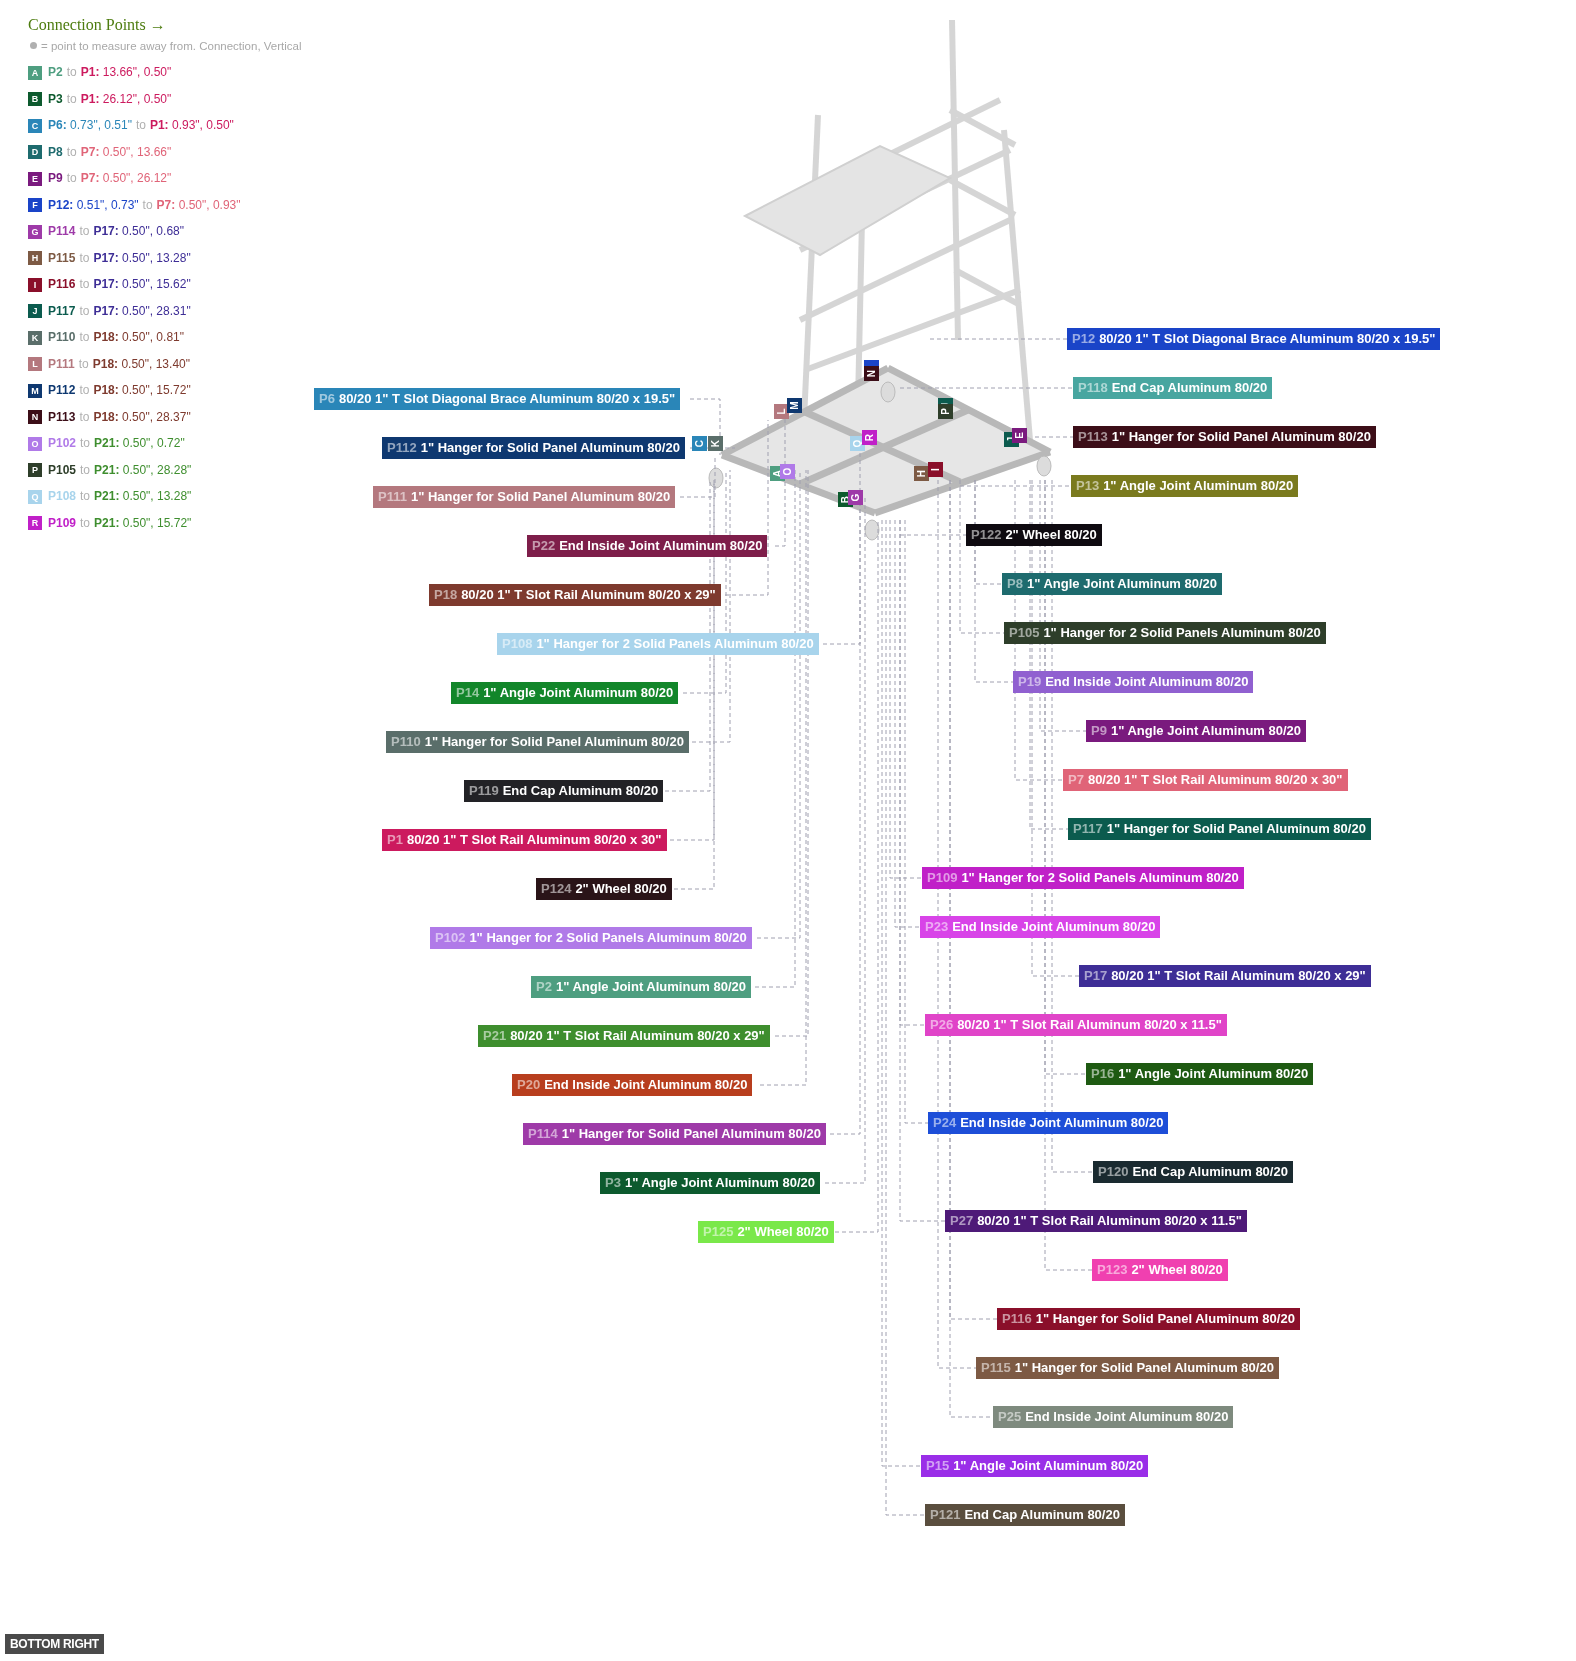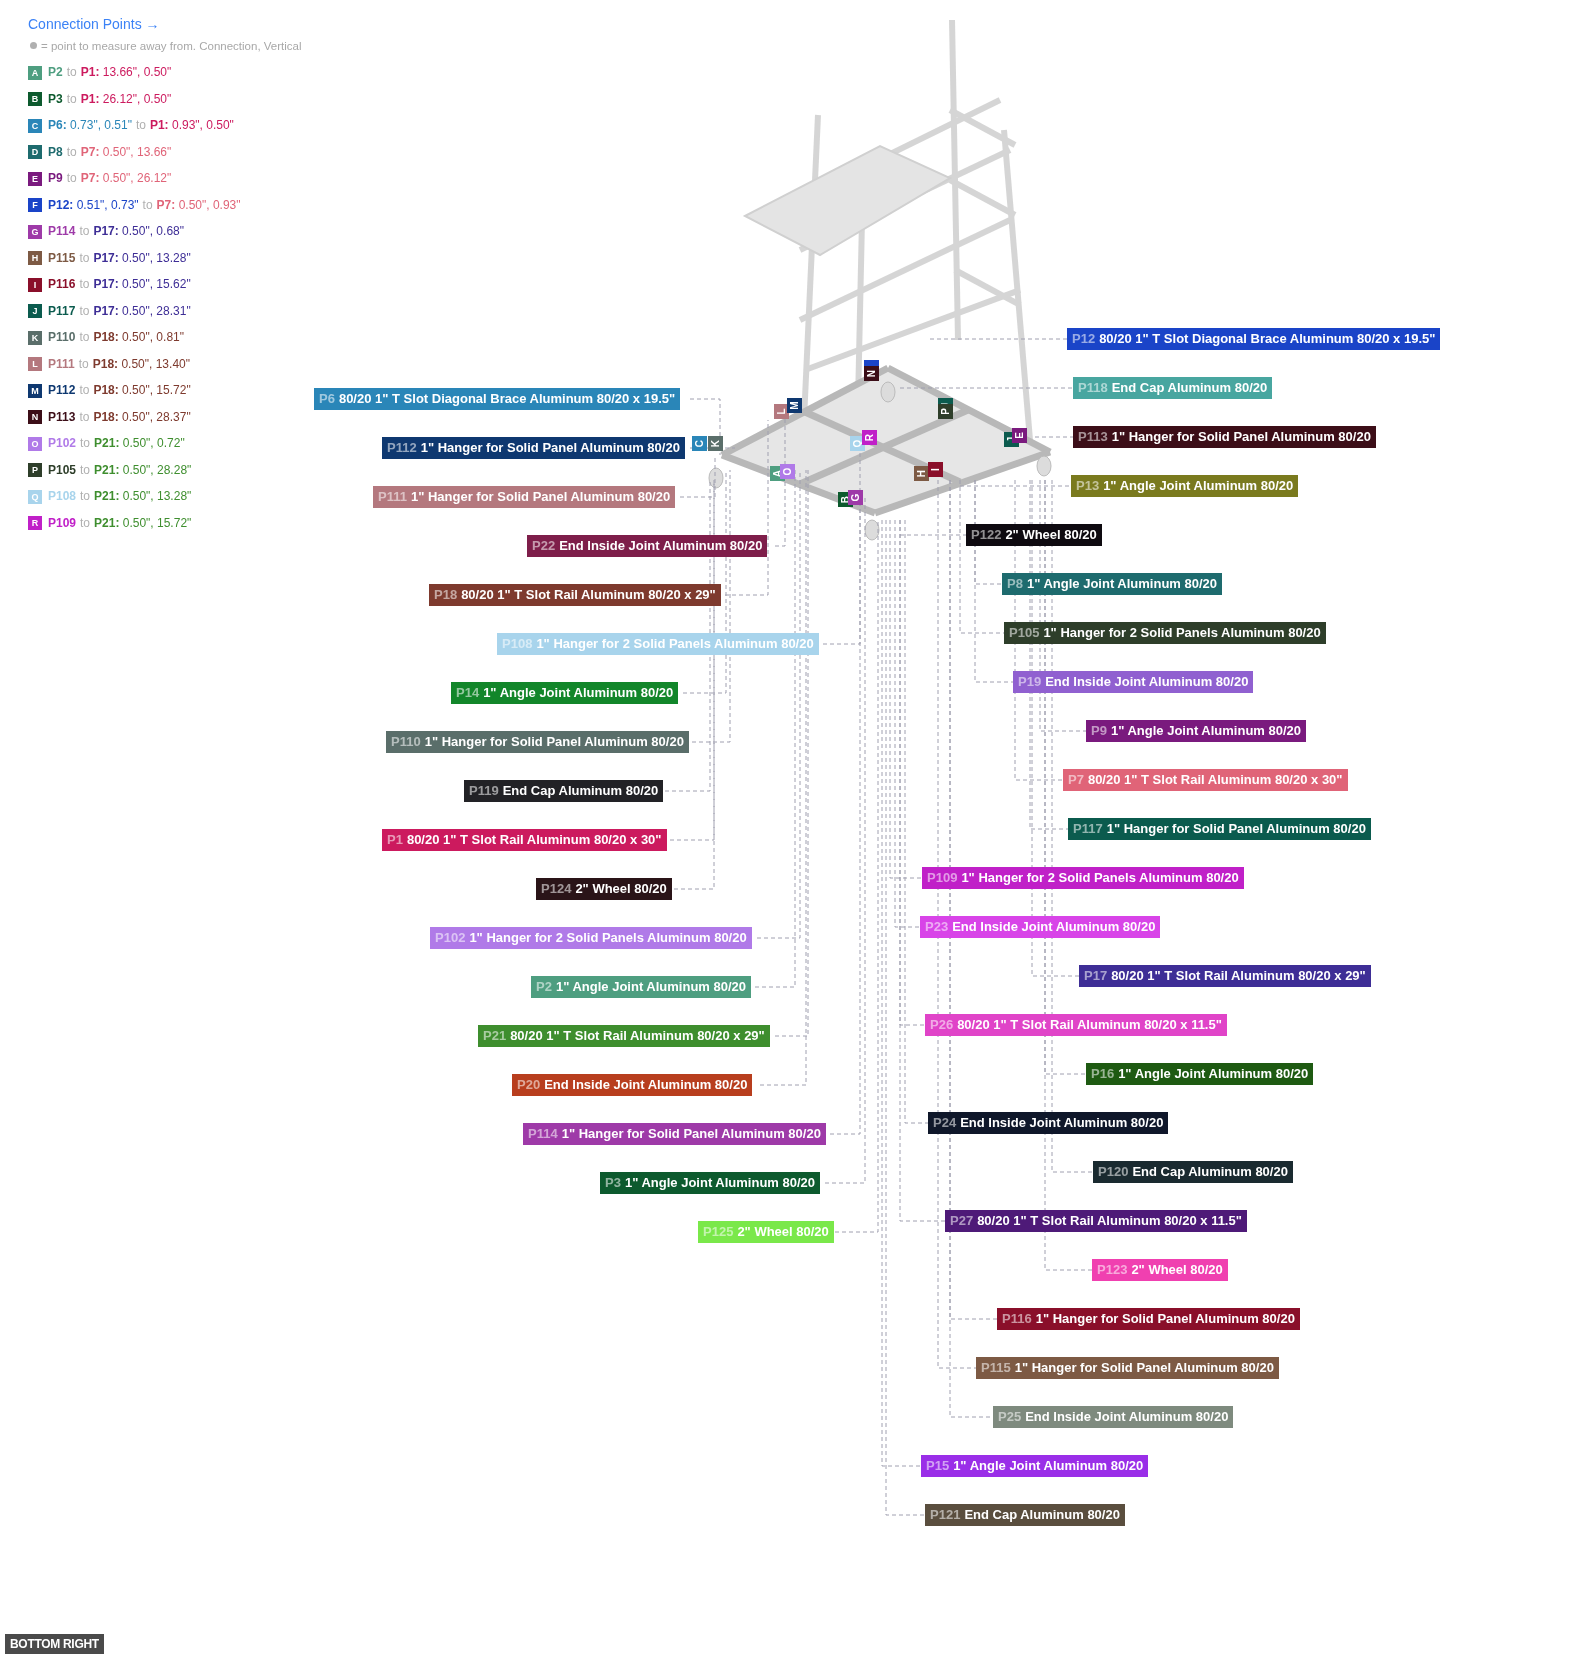--- a/index.html
+++ b/index.html
@@ -1,18 +1,18 @@
 <!DOCTYPE html>
 <html><head>
 <meta charset="utf-8">
 <style>
   html, body { margin:0; padding:0; background:#ffffff; }
   body { width:1576px; height:1661px; position:relative; overflow:hidden;
          font-family:"Liberation Sans", sans-serif; }
-  .legend-title { position:absolute; left:28px; top:16px; font-size:14px; color:#3b82f6; }
+  .legend-title { position:absolute; left:28px; top:16px; font-size:16px; color:#4d7c0f;font-family:Liberation Serif, serif; }
   .legend-sub { position:absolute; left:30px; top:40px; font-size:11.5px; color:#a8a8a8; }
   .legend-sub .dot { display:inline-block; width:7px; height:7px; border-radius:50%; background:#b0b0b0; margin-right:4px; vertical-align:1px; }
   .conn { position:absolute; left:28px; font-size:12px; white-space:nowrap; height:16px; line-height:16px; }
   .conn .badge { display:inline-block; width:14px; height:14px; line-height:14px; text-align:center;
                  color:#fff; font-weight:bold; font-size:9px; vertical-align:middle; margin-right:6px; }
   .conn .from { font-weight:bold; }
   .conn .to-word { color:#b0b0b0; margin:0 4px; }
   .conn .tgt { font-weight:bold; }
   .lbl { position:absolute; height:22px; line-height:22px; padding:0 5px; color:#fff;
          font-weight:bold; font-size:13px; white-space:nowrap; }
@@ -158,21 +158,21 @@
     <div class="lbl" style="left: 1004px; top: 622px; background: rgb(46, 62, 42);"><span class="pid">P105</span><span>1" Hanger for 2 Solid Panels Aluminum 80/20</span></div>
     <div class="lbl" style="left: 1013px; top: 671px; background: rgb(144, 96, 208);"><span class="pid">P19</span><span>End Inside Joint  Aluminum 80/20</span></div>
     <div class="lbl" style="left: 1086px; top: 720px; background: rgb(122, 26, 126);"><span class="pid">P9</span><span>1" Angle Joint Aluminum 80/20</span></div>
     <div class="lbl" style="left: 1063px; top: 769px; background: rgb(224, 100, 120);"><span class="pid">P7</span><span>80/20 1" T Slot Rail Aluminum 80/20 x 30"</span></div>
     <div class="lbl" style="left: 1068px; top: 818px; background: rgb(11, 91, 78);"><span class="pid">P117</span><span>1" Hanger for Solid Panel Aluminum 80/20</span></div>
     <div class="lbl" style="left: 922px; top: 867px; background: rgb(192, 32, 200);"><span class="pid">P109</span><span>1" Hanger for 2 Solid Panels Aluminum 80/20</span></div>
     <div class="lbl" style="left: 920px; top: 916px; background: rgb(216, 68, 232);"><span class="pid">P23</span><span>End Inside Joint  Aluminum 80/20</span></div>
     <div class="lbl" style="left: 1079px; top: 965px; background: rgb(62, 46, 150);"><span class="pid">P17</span><span>80/20 1" T Slot Rail Aluminum 80/20 x 29"</span></div>
     <div class="lbl" style="left: 925px; top: 1014px; background: rgb(224, 68, 200);"><span class="pid">P26</span><span>80/20 1" T Slot Rail Aluminum 80/20 x 11.5"</span></div>
     <div class="lbl" style="left: 1086px; top: 1063px; background: rgb(30, 90, 18);"><span class="pid">P16</span><span>1" Angle Joint Aluminum 80/20</span></div>
-    <div class="lbl" style="left: 928px; top: 1112px; background: #0f172a;"><span class="pid">P24</span><span>End Inside Joint  Aluminum 80/20</span></div>
+    <div class="lbl" style="left: 928px; top: 1112px; background: #1d4ed8;"><span class="pid">P24</span><span>End Inside Joint  Aluminum 80/20</span></div>
     <div class="lbl" style="left: 1093px; top: 1161px; background: rgb(26, 42, 48);"><span class="pid">P120</span><span>End Cap Aluminum 80/20</span></div>
     <div class="lbl" style="left: 945px; top: 1210px; background: rgb(78, 26, 120);"><span class="pid">P27</span><span>80/20 1" T Slot Rail Aluminum 80/20 x 11.5"</span></div>
     <div class="lbl" style="left: 1092px; top: 1259px; background: rgb(240, 64, 176);"><span class="pid">P123</span><span>2" Wheel 80/20</span></div>
     <div class="lbl" style="left: 997px; top: 1308px; background: rgb(138, 15, 42);"><span class="pid">P116</span><span>1" Hanger for Solid Panel Aluminum 80/20</span></div>
     <div class="lbl" style="left: 976px; top: 1357px; background: rgb(125, 90, 68);"><span class="pid">P115</span><span>1" Hanger for Solid Panel Aluminum 80/20</span></div>
     <div class="lbl" style="left: 993px; top: 1406px; background: rgb(126, 138, 126);"><span class="pid">P25</span><span>End Inside Joint  Aluminum 80/20</span></div>
     <div class="lbl" style="left: 921px; top: 1455px; background: rgb(154, 46, 232);"><span class="pid">P15</span><span>1" Angle Joint Aluminum 80/20</span></div>
     <div class="lbl" style="left: 925px; top: 1504px; background: rgb(90, 78, 62);"><span class="pid">P121</span><span>End Cap Aluminum 80/20</span></div>
   </div>
 <div id="markers">

